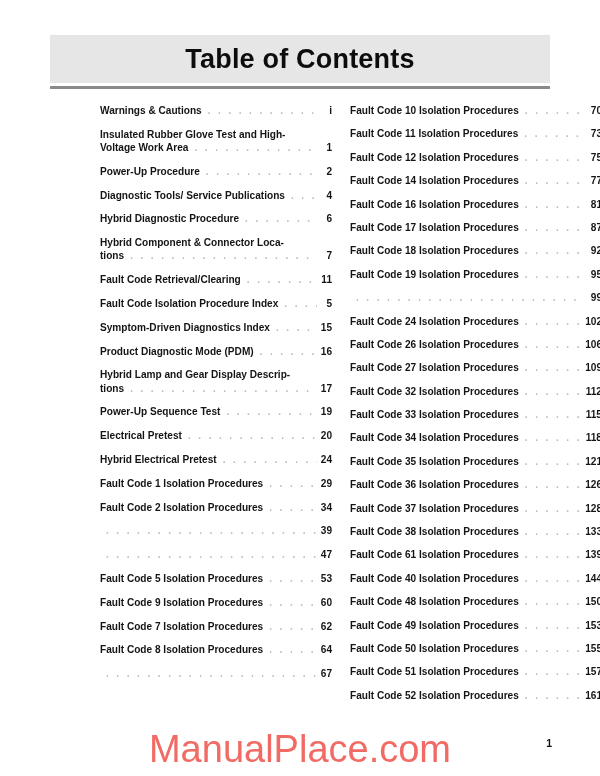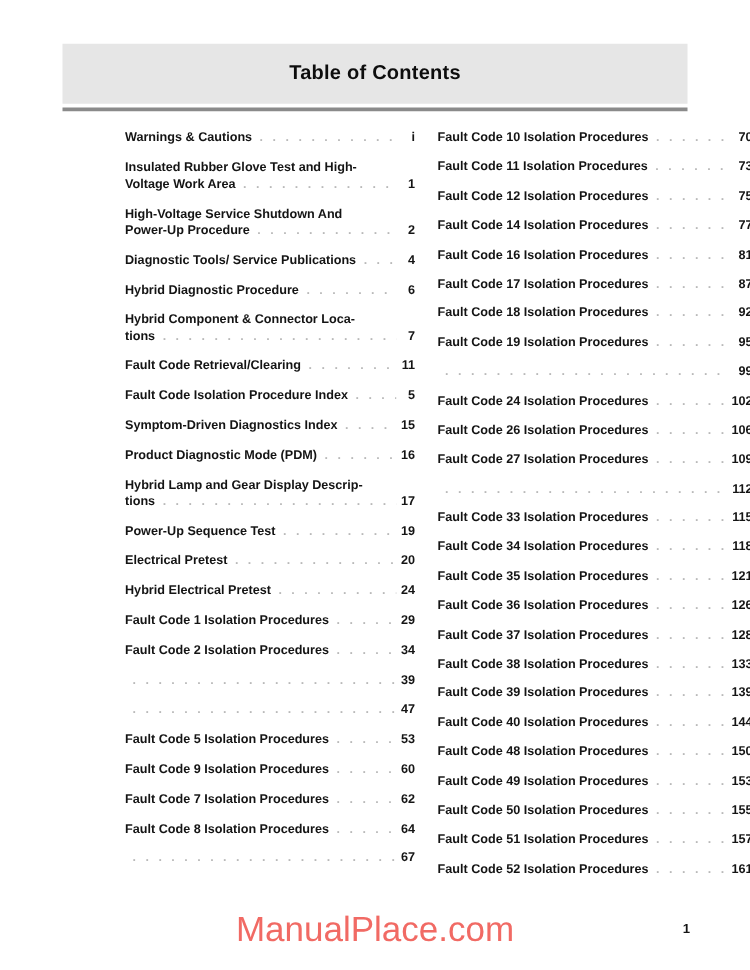--- a/index.html
+++ b/index.html
@@ -24,21 +24,21 @@
     width: 500px;
   }
   .header-band {
     background: #e6e6e6;
     height: 48px;
     display: flex;
     align-items: center;
     justify-content: center;
   }
   .header-title {
-    font-size: 16px;
+    font-size: 27px;
     font-weight: bold;
     letter-spacing: 0.2px;
     color: #0d0d0d;
   }
   .header-rule {
     margin-top: 3px;
     height: 3px;
     background: #8a8a8a;
     width: 100%;
   }
@@ -118,21 +118,21 @@
     white-space: nowrap;
   }
 
   
   .watermark {
     position: absolute;
     left: 0;
     top: 728px;
     width: 600px;
     text-align: center;
-    font-size: 28px;
+    font-size: 38px;
     font-weight: normal;
     color: #f16a64;
     letter-spacing: 0px;
   }
   .folio {
     position: absolute;
     right: 48px;
     top: 737px;
     font-size: 10.5px;
     font-weight: bold;
@@ -160,21 +160,20 @@
       </div>
       <div class="entry">
         <span class="entry-firstline">Insulated Rubber Glove Test and High-</span>
         <div class="entry-row">
           <span class="entry-lastline">Voltage Work Area</span>
           <span class="leader">. . . . . . . . . . . . . . . . . . . . . . . . . . . . . . . . . . . . . . . . . . . . . . .</span>
           <span class="page-num">1</span>
         </div>
       </div>
       <div class="entry">
-        <span class="entry-firstline">High-Voltage Service Shutdown And</span>
         <div class="entry-row">
           <span class="entry-lastline">Power-Up Procedure</span>
           <span class="leader">. . . . . . . . . . . . . . . . . . . . . . . . . . . . . . . . . . . . . . . . . . . . . . .</span>
           <span class="page-num">2</span>
         </div>
       </div>
       <div class="entry">
         <div class="entry-row">
           <span class="entry-lastline">Diagnostic Tools/ Service Publications</span>
           <span class="leader">. . . . . . . . . . . . . . . . . . . . . . . . . . . . . . . . . . . . . . . . . . . . . . .</span>
@@ -393,20 +392,21 @@
       </div>
       <div class="entry">
         <div class="entry-row">
           <span class="entry-lastline">Fault Code 27 Isolation Procedures</span>
           <span class="leader">. . . . . . . . . . . . . . . . . . . . . . . . . . . . . . . . . . . . . . . . . . . . . . .</span>
           <span class="page-num">109</span>
         </div>
       </div>
       <div class="entry">
         <div class="entry-row">
+          <span class="entry-lastline">Fault Code 32 Isolation Procedures</span>
           <span class="leader">. . . . . . . . . . . . . . . . . . . . . . . . . . . . . . . . . . . . . . . . . . . . . . .</span>
           <span class="page-num">112</span>
         </div>
       </div>
       <div class="entry">
         <div class="entry-row">
           <span class="entry-lastline">Fault Code 33 Isolation Procedures</span>
           <span class="leader">. . . . . . . . . . . . . . . . . . . . . . . . . . . . . . . . . . . . . . . . . . . . . . .</span>
           <span class="page-num">115</span>
         </div>
@@ -441,21 +441,21 @@
       </div>
       <div class="entry">
         <div class="entry-row">
           <span class="entry-lastline">Fault Code 38 Isolation Procedures</span>
           <span class="leader">. . . . . . . . . . . . . . . . . . . . . . . . . . . . . . . . . . . . . . . . . . . . . . .</span>
           <span class="page-num">133</span>
         </div>
       </div>
       <div class="entry">
         <div class="entry-row">
-          <span class="entry-lastline">Fault Code 39 Isolation Procedures</span>
+          <span class="entry-lastline">Fault Code 61 Isolation Procedures</span>
           <span class="leader">. . . . . . . . . . . . . . . . . . . . . . . . . . . . . . . . . . . . . . . . . . . . . . .</span>
           <span class="page-num">139</span>
         </div>
       </div>
       <div class="entry">
         <div class="entry-row">
           <span class="entry-lastline">Fault Code 40 Isolation Procedures</span>
           <span class="leader">. . . . . . . . . . . . . . . . . . . . . . . . . . . . . . . . . . . . . . . . . . . . . . .</span>
           <span class="page-num">144</span>
         </div>

